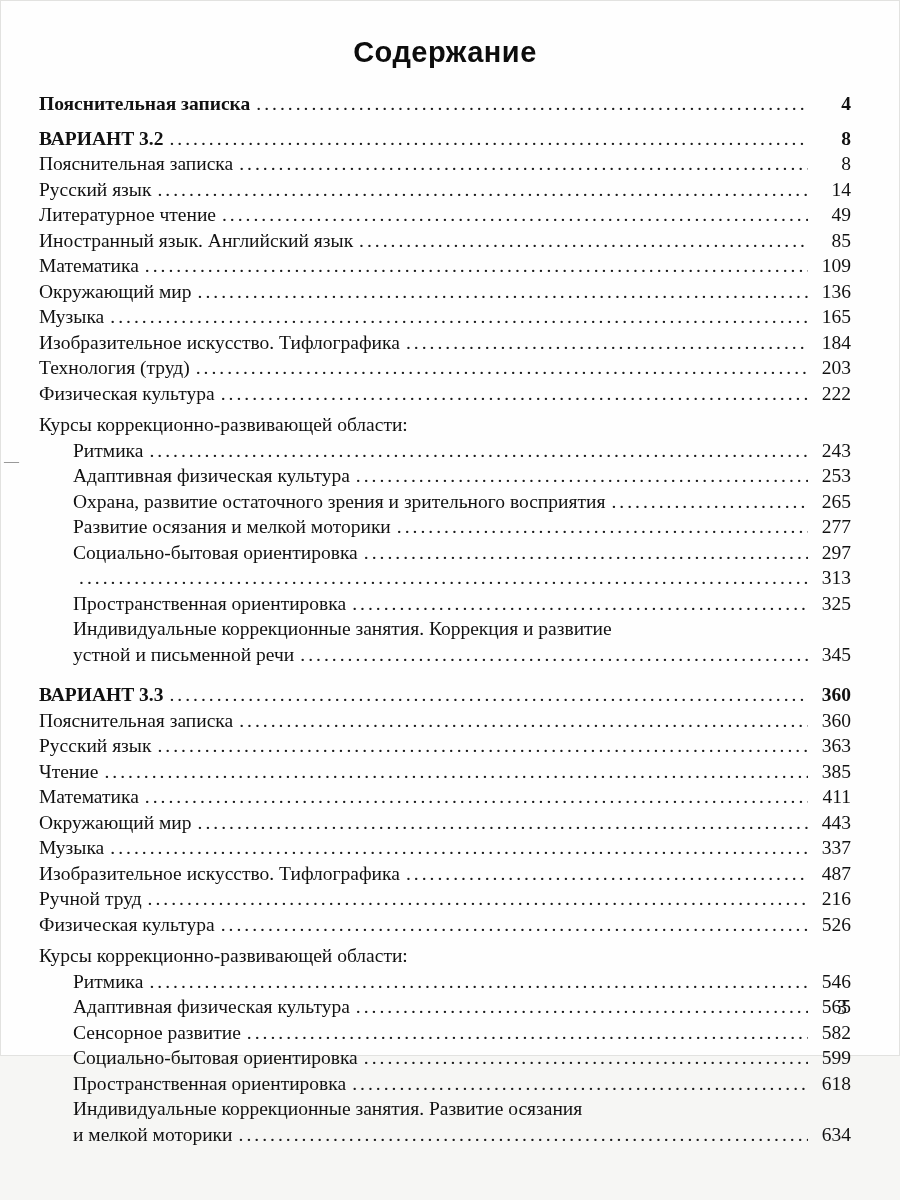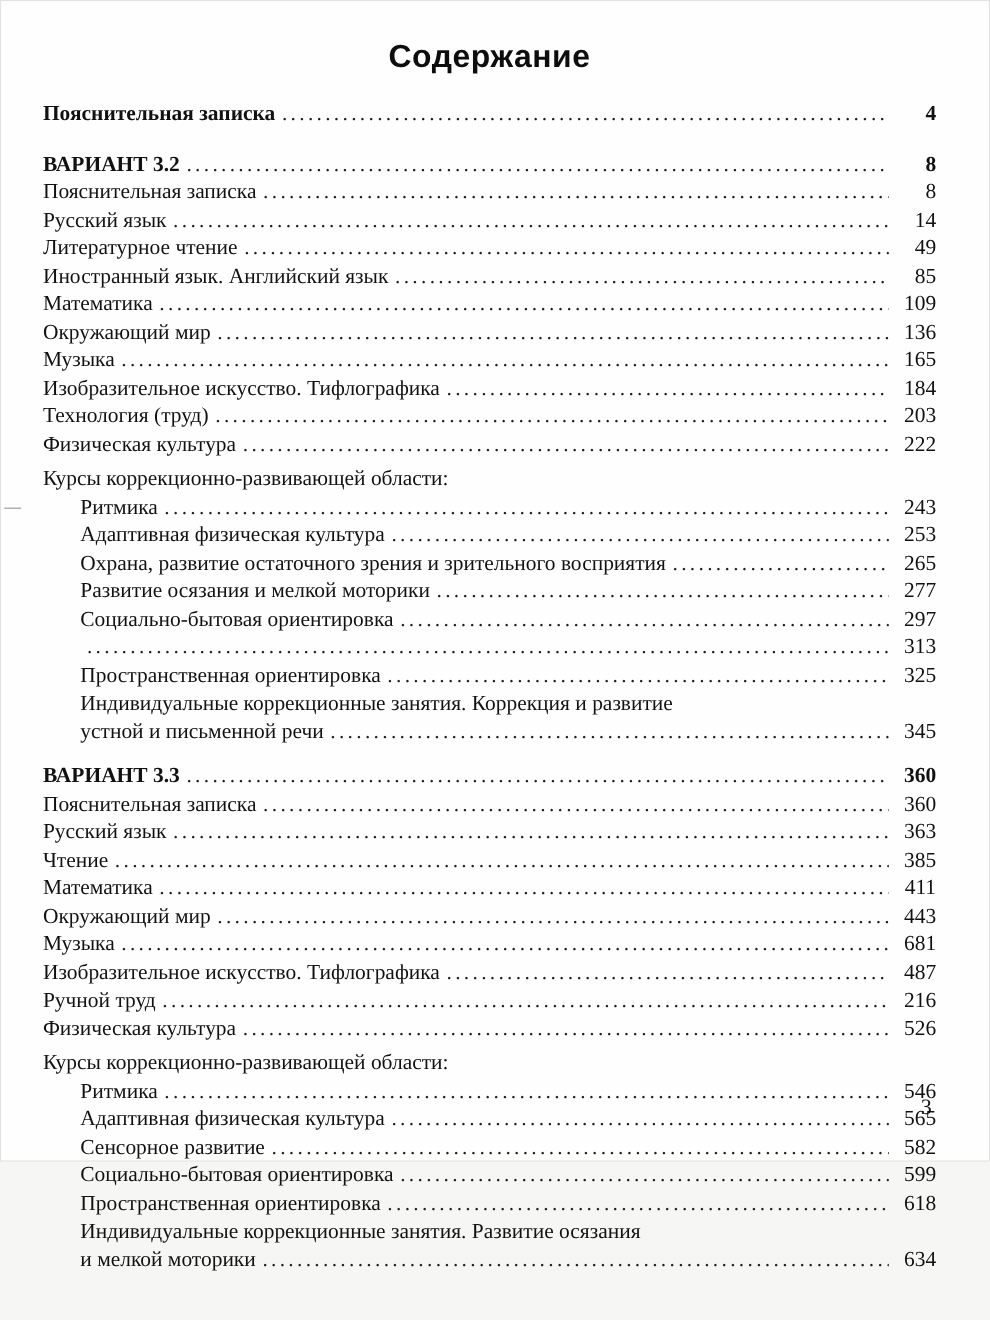--- a/index.html
+++ b/index.html
@@ -31,21 +31,21 @@
     letter-spacing: 0.5px;
     color: #0d0d0d;
   }
   .toc {
     font-size: 19.5px;
     line-height: 25.5px;
   }
   .toc-row { margin: 0; }
   .toc-row.bold { font-weight: bold; }
   .toc-row.sb-sm { margin-top: 6px; }
-  .toc-row.sb-md { margin-top: 20px; }
+  .toc-row.sb-md { margin-top: 9px; }
   .toc-row.sb-lg { margin-top: 15px; }
   .toc-row.ind .toc-line { padding-left: 34px; }
   .toc-line {
     display: flex;
     align-items: center;
   }
   .toc-label {
     white-space: nowrap;
     flex: 0 0 auto;
   }
@@ -276,21 +276,21 @@
         <div class="toc-line">
           <span class="toc-label">Окружающий мир</span>
           <span class="leader"></span>
           <span class="toc-page">443</span>
         </div>
       </div>
       <div class="toc-row">
         <div class="toc-line">
           <span class="toc-label">Музыка</span>
           <span class="leader"></span>
-          <span class="toc-page">681</span>
+          <span class="toc-page">337</span>
         </div>
       </div>
       <div class="toc-row">
         <div class="toc-line">
           <span class="toc-label">Изобразительное искусство. Тифлографика</span>
           <span class="leader"></span>
           <span class="toc-page">487</span>
         </div>
       </div>
       <div class="toc-row">

